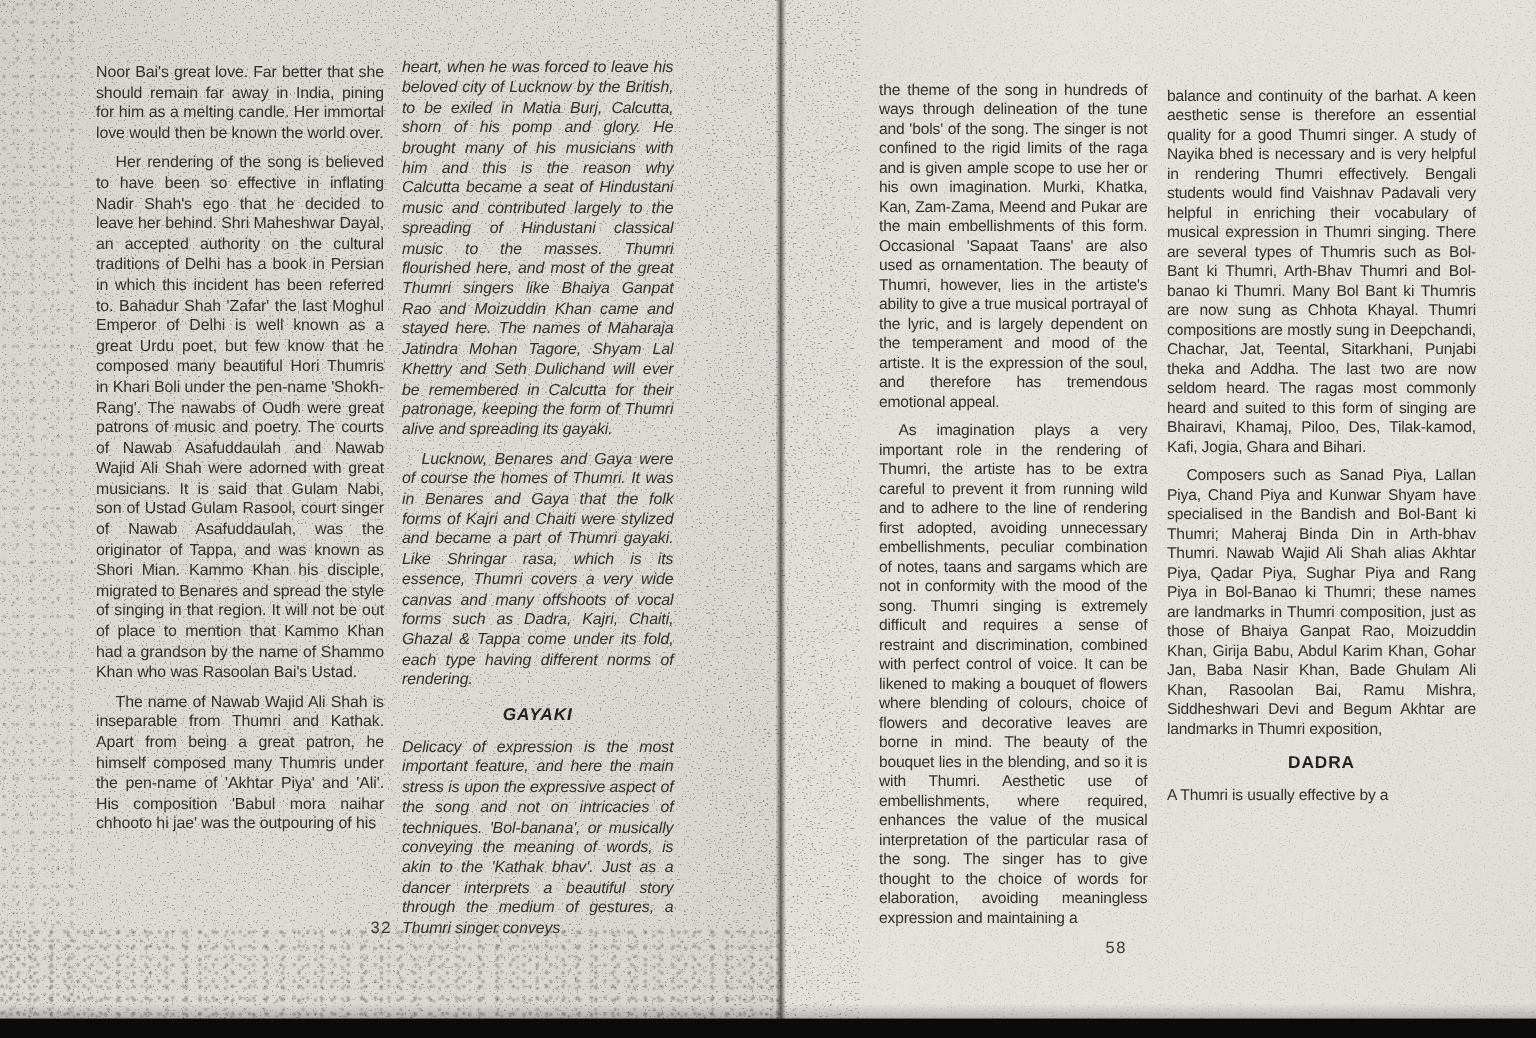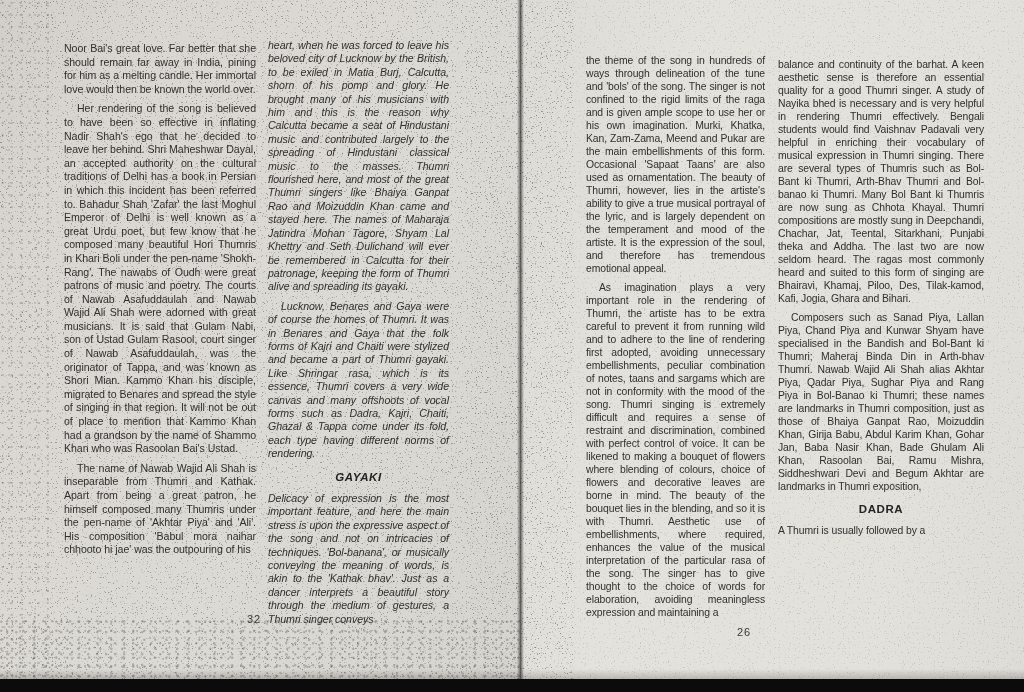--- a/index.html
+++ b/index.html
@@ -82,23 +82,23 @@
 
   <div class="page page-right"></div>
   <div class="col col-3">
     <p class="noindent">the theme of the song in hundreds of ways through delineation of the tune and 'bols' of the song. The singer is not confined to the rigid limits of the raga and is given ample scope to use her or his own imagination. Murki, Khatka, Kan, Zam-Zama, Meend and Pukar are the main embellishments of this form. Occasional 'Sapaat Taans' are also used as ornamentation. The beauty of Thumri, however, lies in the artiste's ability to give a true musical portrayal of the lyric, and is largely dependent on the temperament and mood of the artiste. It is the expression of the soul, and therefore has tremendous emotional appeal.</p>
     <p>As imagination plays a very important role in the rendering of Thumri, the artiste has to be extra careful to prevent it from running wild and to adhere to the line of rendering first adopted, avoiding unnecessary embellishments, peculiar combination of notes, taans and sargams which are not in conformity with the mood of the song. Thumri singing is extremely difficult and requires a sense of restraint and discrimination, combined with perfect control of voice. It can be likened to making a bouquet of flowers where blending of colours, choice of flowers and decorative leaves are borne in mind. The beauty of the bouquet lies in the blending, and so it is with Thumri. Aesthetic use of embellishments, where required, enhances the value of the musical interpretation of the particular rasa of the song. The singer has to give thought to the choice of words for elaboration, avoiding meaningless expression and maintaining a</p>
   </div>
   <div class="col col-4">
     <p class="noindent">balance and continuity of the barhat. A keen aesthetic sense is therefore an essential quality for a good Thumri singer. A study of Nayika bhed is necessary and is very helpful in rendering Thumri effectively. Bengali students would find Vaishnav Padavali very helpful in enriching their vocabulary of musical expression in Thumri singing. There are several types of Thumris such as Bol-Bant ki Thumri, Arth-Bhav Thumri and Bol-banao ki Thumri. Many Bol Bant ki Thumris are now sung as Chhota Khayal. Thumri compositions are mostly sung in Deepchandi, Chachar, Jat, Teental, Sitarkhani, Punjabi theka and Addha. The last two are now seldom heard. The ragas most commonly heard and suited to this form of singing are Bhairavi, Khamaj, Piloo, Des, Tilak-kamod, Kafi, Jogia, Ghara and Bihari.</p>
     <p>Composers such as Sanad Piya, Lallan Piya, Chand Piya and Kunwar Shyam have specialised in the Bandish and Bol-Bant ki Thumri; Maheraj Binda Din in Arth-bhav Thumri. Nawab Wajid Ali Shah alias Akhtar Piya, Qadar Piya, Sughar Piya and Rang Piya in Bol-Banao ki Thumri; these names are landmarks in Thumri composition, just as those of Bhaiya Ganpat Rao, Moizuddin Khan, Girija Babu, Abdul Karim Khan, Gohar Jan, Baba Nasir Khan, Bade Ghulam Ali Khan, Rasoolan Bai, Ramu Mishra, Siddheshwari Devi and Begum Akhtar are landmarks in Thumri exposition,</p>
     <h3 class="heading">DADRA</h3>
-    <p class="noindent">A Thumri is usually followed by a</p>
+    <p class="noindent">A Thumri is usually effective by a</p>
   </div>
-  <div class="pagenum pagenum-right">26</div>
+  <div class="pagenum pagenum-right">58</div>
 
   <div class="gutter"></div>
   <div class="left-edge-noise"></div>
   <div class="speckle-band"></div>
 
   <svg class="noise-overlay" width="1024" height="692" viewBox="0 0 1024 692" aria-hidden="true">
     <filter id="grain">
       <feTurbulence type="fractalNoise" baseFrequency="0.8" numOctaves="2" seed="7" stitchTiles="stitch"></feTurbulence>
       <feColorMatrix type="matrix" values="0 0 0 0 0
                 0 0 0 0 0

